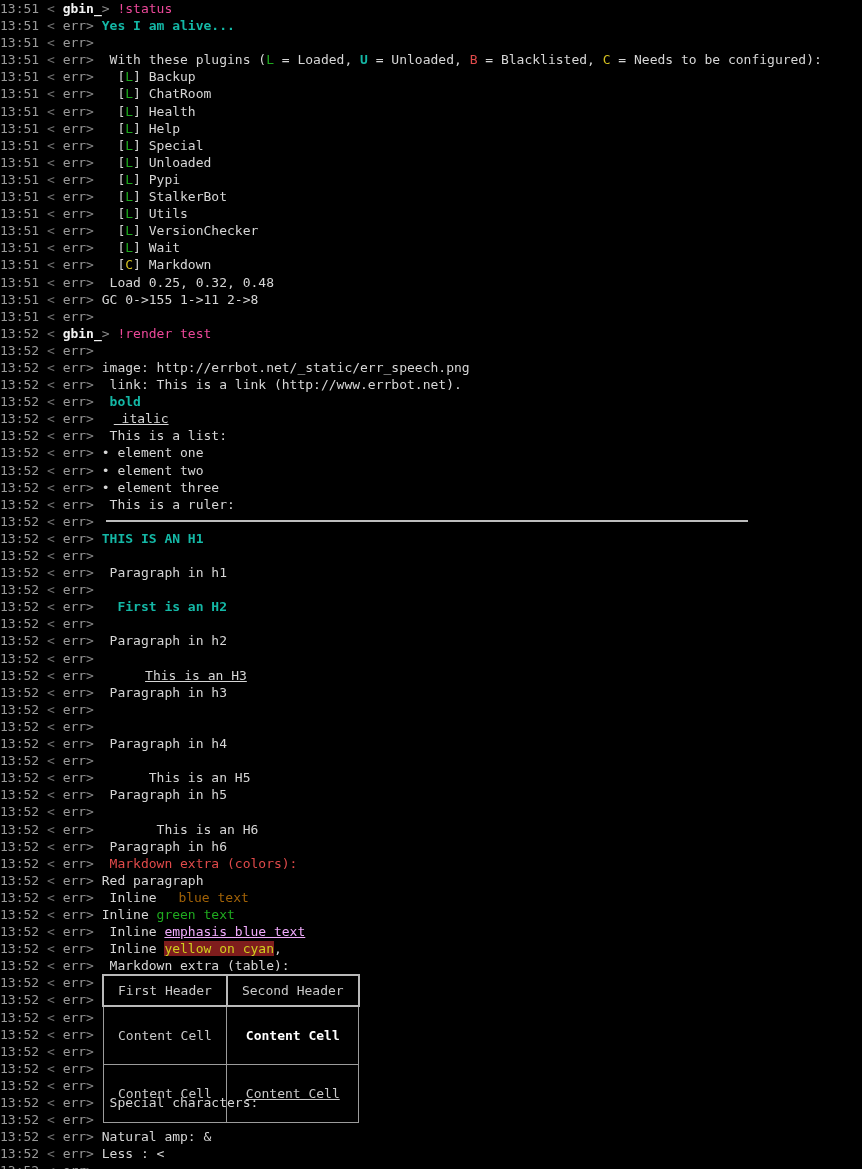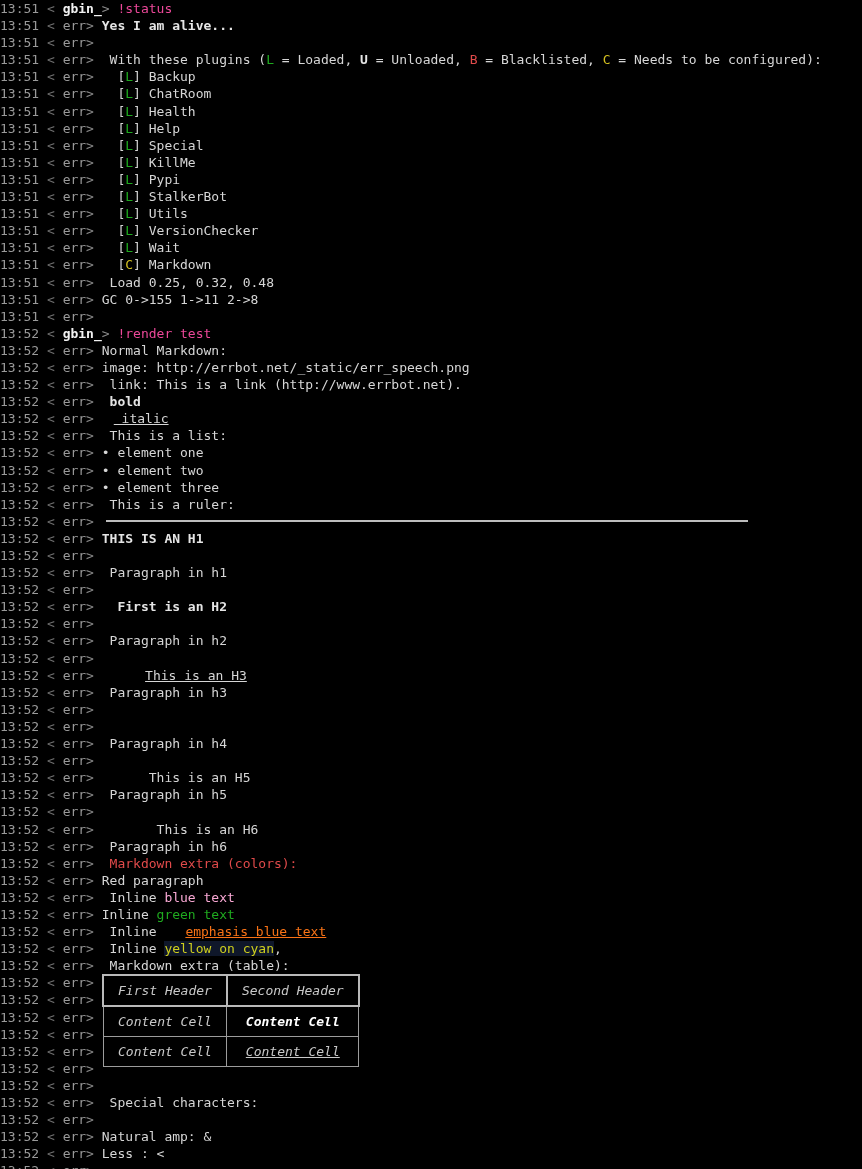--- a/index.html
+++ b/index.html
@@ -42,65 +42,64 @@
   .ts { color: #9a9a9a; }
   .sep { color: #6f6f6f; }
   .nick { color: #9a9a9a; }
   .nick-self { color: #f2f2f2; font-weight: bold; }
   .gt { color: #8a8a8a; }
 
   .body { flex: 1 1 auto; white-space: pre; min-width: 0; }
 
   
   .c-white   { color: #d6d6d6; }
-  .c-bright  { color: #e5e5e5; font-weight: bold; }
+  .c-bright  { color: #14b8a6; font-weight: bold; }
   .c-green   { color: #1faa1f; }
   .c-red     { color: #e04a4a; }
   .c-yellow  { color: #d4c020; }
-  .c-blue    { color: #f9a8d4; }
+  .c-blue    { color: #a16207; margin-left: 14px; }
   .c-under   { text-decoration: underline; margin-left: 12px; }
-  .c-blue-u  { color: #f97316; text-decoration: underline; margin-left: 21px; }
+  .c-blue-u  { color: #f0abfc; text-decoration: underline; }
   .c-cmd     { color: #ec4899; }
   .c-redpara { color: #e04a4a; }
-  .hl-yc     { color: #cfcf1e; background: #0f172a; text-align: center; }
+  .hl-yc     { color: #cfcf1e; background: #7f1d1d; text-align: center; }
 
   .ruler-wrap { display:flex; align-items:center; height:17.1px; }
   .ruler {
     height: 2px;
     background: #bdbdbd;
     width: 642px;
     margin-left: 4px;
   }
 
   
   .tbl-block {
     position: absolute;
     left: 102px;
     top: 974px;
-    font-style: italic;
   }
   table.md {
     border-collapse: collapse;
     font-family: "DejaVu Sans Mono", "Liberation Mono", monospace;
     font-size: 13px;
   }
   table.md th {
     border: 2px solid #b9b9b9;
     color: #c9c9c9;
     font-weight: normal;
     padding: 6px 14px;
     text-align: center;
     height: 22px;
     box-sizing: border-box;
   }
   table.md td {
     border: 1px solid #9c9c9c;
     color: #c9c9c9;
     font-weight: normal;
-    padding: 6px 14px;
+    padding: 20px 14px;
     text-align: center;
     height: 22px;
     box-sizing: border-box;
   }
   table.md td.bold { color:#ffffff; font-weight: bold; }
   table.md td.under { text-decoration: underline; }
 </style>
 </head>
 <body>
 
@@ -108,32 +107,32 @@
   <div id="lines">
       <div class="line"><span class="gutter"><span class="ts">13:51</span><span class="sep"> &lt; </span><span class="nick-self">gbin_</span><span class="gt">&gt;</span><span> </span></span><span class="body"><span class="c-cmd">!status</span></span></div>
       <div class="line"><span class="gutter"><span class="ts">13:51</span><span class="sep"> &lt; </span><span class="nick">err</span><span class="gt">&gt;</span><span> </span></span><span class="body"><span class="c-bright">Yes I am alive...</span></span></div>
       <div class="line"><span class="gutter"><span class="ts">13:51</span><span class="sep"> &lt; </span><span class="nick">err</span><span class="gt">&gt;</span><span> </span></span><span class="body"><span class="c-white"></span></span></div>
       <div class="line"><span class="gutter"><span class="ts">13:51</span><span class="sep"> &lt; </span><span class="nick">err</span><span class="gt">&gt;</span><span> </span></span><span class="body"><span class="c-white"> With these plugins (</span><span class="c-green">L</span><span class="c-white"> = Loaded, </span><span class="c-bright">U</span><span class="c-white"> = Unloaded, </span><span class="c-red">B</span><span class="c-white"> = Blacklisted, </span><span class="c-yellow">C</span><span class="c-white"> = Needs to be configured):</span></span></div>
       <div class="line"><span class="gutter"><span class="ts">13:51</span><span class="sep"> &lt; </span><span class="nick">err</span><span class="gt">&gt;</span><span> </span></span><span class="body"><span class="c-white">  [</span><span class="c-green">L</span><span class="c-white">] </span><span class="c-white">Backup</span></span></div>
       <div class="line"><span class="gutter"><span class="ts">13:51</span><span class="sep"> &lt; </span><span class="nick">err</span><span class="gt">&gt;</span><span> </span></span><span class="body"><span class="c-white">  [</span><span class="c-green">L</span><span class="c-white">] </span><span class="c-white">ChatRoom</span></span></div>
       <div class="line"><span class="gutter"><span class="ts">13:51</span><span class="sep"> &lt; </span><span class="nick">err</span><span class="gt">&gt;</span><span> </span></span><span class="body"><span class="c-white">  [</span><span class="c-green">L</span><span class="c-white">] </span><span class="c-white">Health</span></span></div>
       <div class="line"><span class="gutter"><span class="ts">13:51</span><span class="sep"> &lt; </span><span class="nick">err</span><span class="gt">&gt;</span><span> </span></span><span class="body"><span class="c-white">  [</span><span class="c-green">L</span><span class="c-white">] </span><span class="c-white">Help</span></span></div>
       <div class="line"><span class="gutter"><span class="ts">13:51</span><span class="sep"> &lt; </span><span class="nick">err</span><span class="gt">&gt;</span><span> </span></span><span class="body"><span class="c-white">  [</span><span class="c-green">L</span><span class="c-white">] </span><span class="c-white">Special</span></span></div>
-      <div class="line"><span class="gutter"><span class="ts">13:51</span><span class="sep"> &lt; </span><span class="nick">err</span><span class="gt">&gt;</span><span> </span></span><span class="body"><span class="c-white">  [</span><span class="c-green">L</span><span class="c-white">] </span><span class="c-white">KillMe</span></span></div>
+      <div class="line"><span class="gutter"><span class="ts">13:51</span><span class="sep"> &lt; </span><span class="nick">err</span><span class="gt">&gt;</span><span> </span></span><span class="body"><span class="c-white">  [</span><span class="c-green">L</span><span class="c-white">] </span><span class="c-white">Unloaded</span></span></div>
       <div class="line"><span class="gutter"><span class="ts">13:51</span><span class="sep"> &lt; </span><span class="nick">err</span><span class="gt">&gt;</span><span> </span></span><span class="body"><span class="c-white">  [</span><span class="c-green">L</span><span class="c-white">] </span><span class="c-white">Pypi</span></span></div>
       <div class="line"><span class="gutter"><span class="ts">13:51</span><span class="sep"> &lt; </span><span class="nick">err</span><span class="gt">&gt;</span><span> </span></span><span class="body"><span class="c-white">  [</span><span class="c-green">L</span><span class="c-white">] </span><span class="c-white">StalkerBot</span></span></div>
       <div class="line"><span class="gutter"><span class="ts">13:51</span><span class="sep"> &lt; </span><span class="nick">err</span><span class="gt">&gt;</span><span> </span></span><span class="body"><span class="c-white">  [</span><span class="c-green">L</span><span class="c-white">] </span><span class="c-white">Utils</span></span></div>
       <div class="line"><span class="gutter"><span class="ts">13:51</span><span class="sep"> &lt; </span><span class="nick">err</span><span class="gt">&gt;</span><span> </span></span><span class="body"><span class="c-white">  [</span><span class="c-green">L</span><span class="c-white">] </span><span class="c-white">VersionChecker</span></span></div>
       <div class="line"><span class="gutter"><span class="ts">13:51</span><span class="sep"> &lt; </span><span class="nick">err</span><span class="gt">&gt;</span><span> </span></span><span class="body"><span class="c-white">  [</span><span class="c-green">L</span><span class="c-white">] </span><span class="c-white">Wait</span></span></div>
       <div class="line"><span class="gutter"><span class="ts">13:51</span><span class="sep"> &lt; </span><span class="nick">err</span><span class="gt">&gt;</span><span> </span></span><span class="body"><span class="c-white">  [</span><span class="c-yellow">C</span><span class="c-white">] </span><span class="c-white">Markdown</span></span></div>
       <div class="line"><span class="gutter"><span class="ts">13:51</span><span class="sep"> &lt; </span><span class="nick">err</span><span class="gt">&gt;</span><span> </span></span><span class="body"><span class="c-white"> Load 0.25, 0.32, 0.48</span></span></div>
       <div class="line"><span class="gutter"><span class="ts">13:51</span><span class="sep"> &lt; </span><span class="nick">err</span><span class="gt">&gt;</span><span> </span></span><span class="body"><span class="c-white">GC 0-&gt;155 1-&gt;11 2-&gt;8</span></span></div>
       <div class="line"><span class="gutter"><span class="ts">13:51</span><span class="sep"> &lt; </span><span class="nick">err</span><span class="gt">&gt;</span><span> </span></span><span class="body"><span class="c-white"></span></span></div>
       <div class="line"><span class="gutter"><span class="ts">13:52</span><span class="sep"> &lt; </span><span class="nick-self">gbin_</span><span class="gt">&gt;</span><span> </span></span><span class="body"><span class="c-cmd">!render test</span></span></div>
-      <div class="line"><span class="gutter"><span class="ts">13:52</span><span class="sep"> &lt; </span><span class="nick">err</span><span class="gt">&gt;</span><span> </span></span><span class="body"><span class="c-white">Normal Markdown:</span></span></div>
+      <div class="line"><span class="gutter"><span class="ts">13:52</span><span class="sep"> &lt; </span><span class="nick">err</span><span class="gt">&gt;</span><span> </span></span></div>
       <div class="line"><span class="gutter"><span class="ts">13:52</span><span class="sep"> &lt; </span><span class="nick">err</span><span class="gt">&gt;</span><span> </span></span><span class="body"><span class="c-white">image: http://errbot.net/_static/err_speech.png</span></span></div>
       <div class="line"><span class="gutter"><span class="ts">13:52</span><span class="sep"> &lt; </span><span class="nick">err</span><span class="gt">&gt;</span><span> </span></span><span class="body"><span class="c-white"> link: This is a link (http://www.errbot.net).</span></span></div>
       <div class="line"><span class="gutter"><span class="ts">13:52</span><span class="sep"> &lt; </span><span class="nick">err</span><span class="gt">&gt;</span><span> </span></span><span class="body"><span class="c-bright"> bold</span></span></div>
       <div class="line"><span class="gutter"><span class="ts">13:52</span><span class="sep"> &lt; </span><span class="nick">err</span><span class="gt">&gt;</span><span> </span></span><span class="body"><span class="c-white c-under"> italic</span></span></div>
       <div class="line"><span class="gutter"><span class="ts">13:52</span><span class="sep"> &lt; </span><span class="nick">err</span><span class="gt">&gt;</span><span> </span></span><span class="body"><span class="c-white"> This is a list:</span></span></div>
       <div class="line"><span class="gutter"><span class="ts">13:52</span><span class="sep"> &lt; </span><span class="nick">err</span><span class="gt">&gt;</span><span> </span></span><span class="body"><span class="c-white">• element one</span></span></div>
       <div class="line"><span class="gutter"><span class="ts">13:52</span><span class="sep"> &lt; </span><span class="nick">err</span><span class="gt">&gt;</span><span> </span></span><span class="body"><span class="c-white">• element two</span></span></div>
       <div class="line"><span class="gutter"><span class="ts">13:52</span><span class="sep"> &lt; </span><span class="nick">err</span><span class="gt">&gt;</span><span> </span></span><span class="body"><span class="c-white">• element three</span></span></div>
       <div class="line"><span class="gutter"><span class="ts">13:52</span><span class="sep"> &lt; </span><span class="nick">err</span><span class="gt">&gt;</span><span> </span></span><span class="body"><span class="c-white"> This is a ruler:</span></span></div>
       <div class="line"><span class="gutter"><span class="ts">13:52</span><span class="sep"> &lt; </span><span class="nick">err</span><span class="gt">&gt;</span><span> </span></span><span class="body"><span class="ruler-wrap"><span class="ruler"></span></span></span></div>

